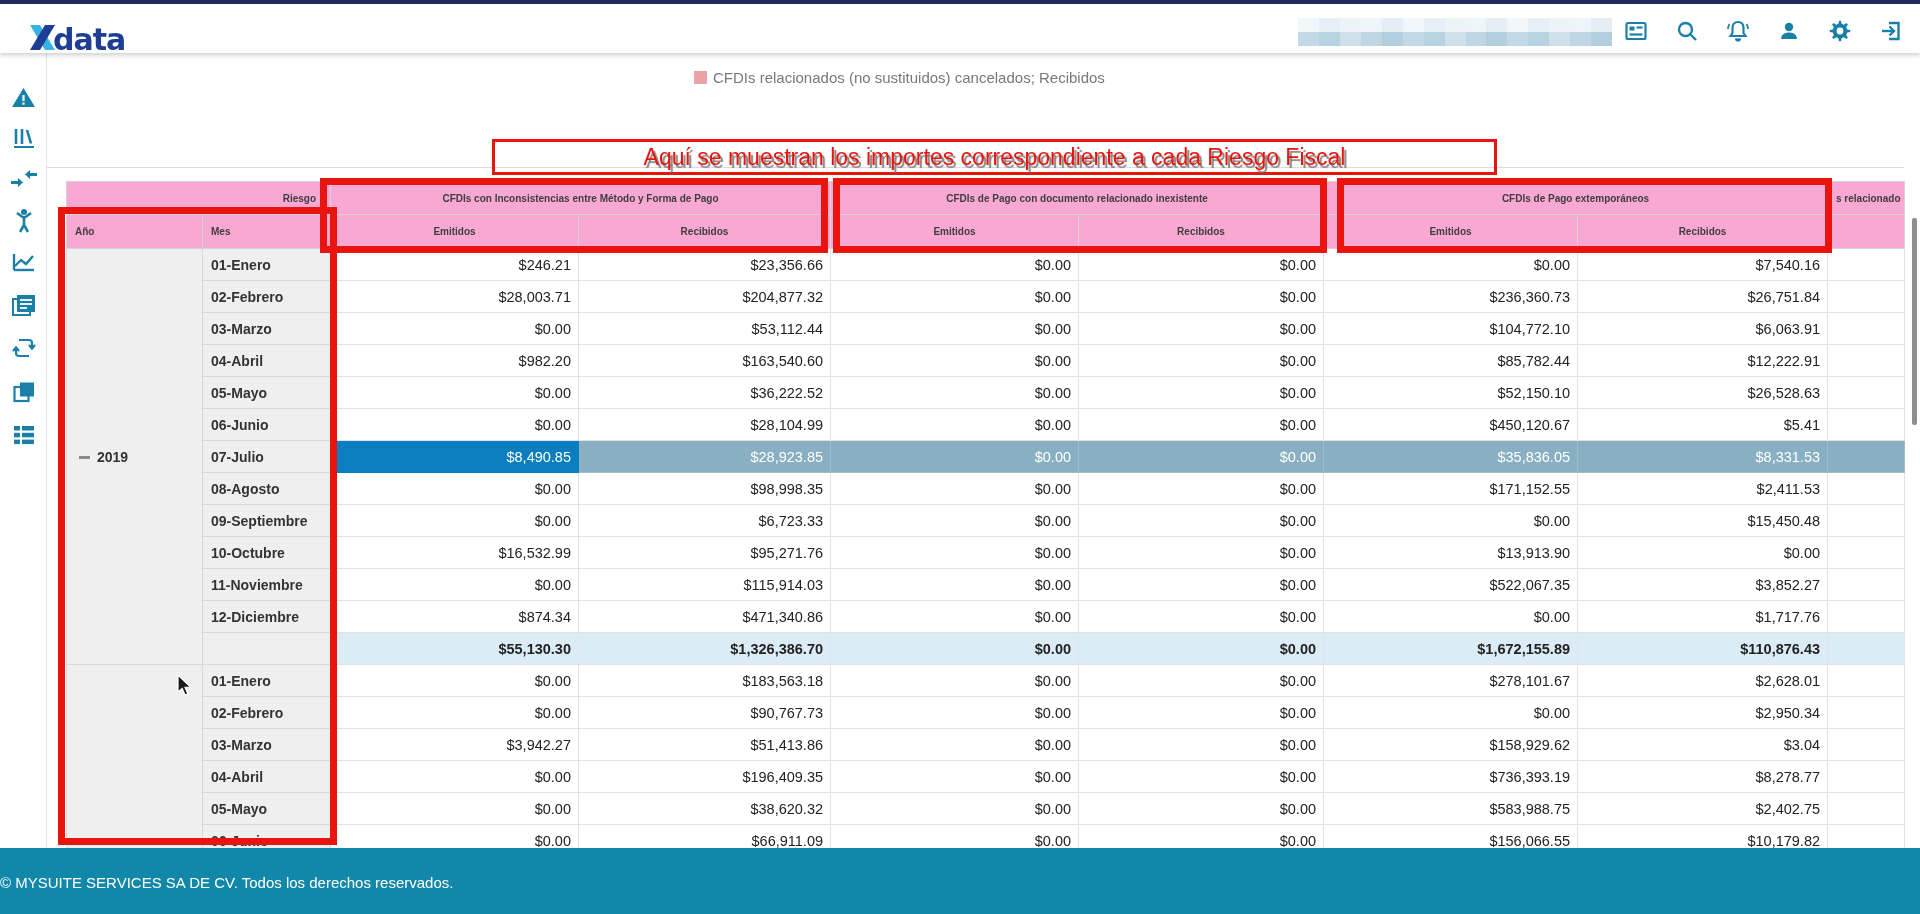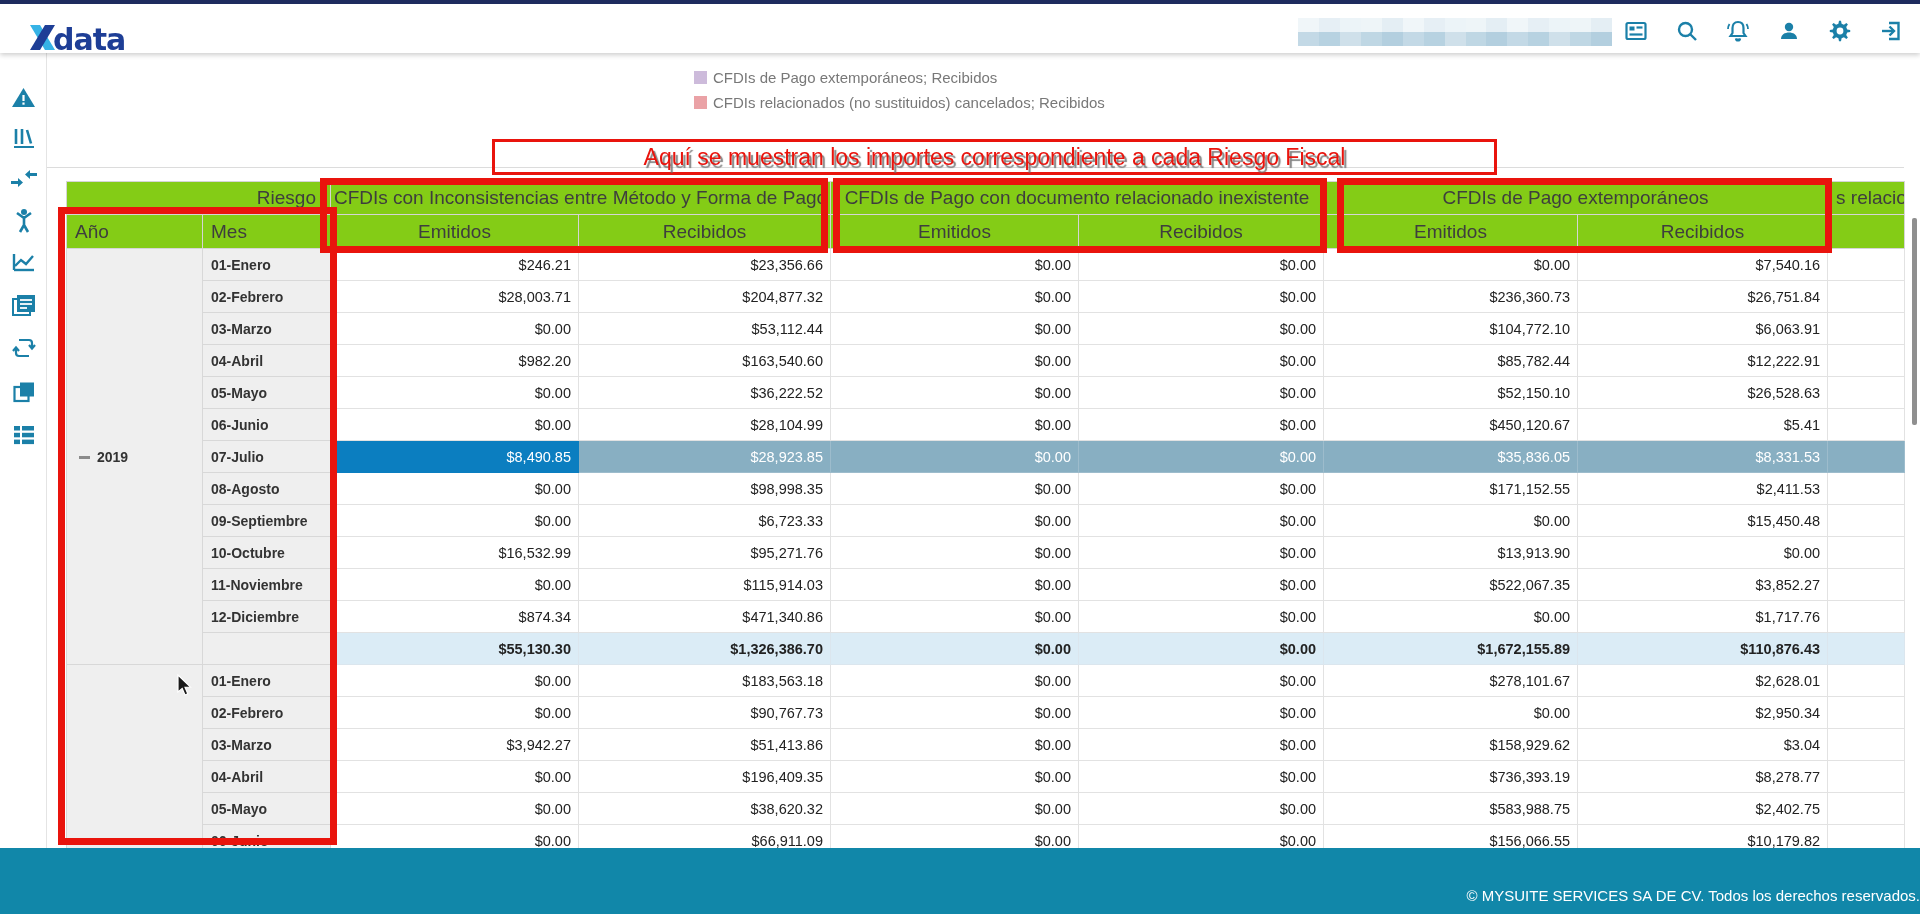--- a/index.html
+++ b/index.html
@@ -24,21 +24,21 @@
   .legend-row { display:flex; align-items:center; height:25px; }
   .legend-sq { width:13px; height:13px; margin-right:6px; }
   .legend-label { font-size:15px; color:#787878; }
 
   .content-divider { position:absolute; left:47px; top:167px; width:1857px; height:1px; background:#dcdcdc; }
 
   
   .pivot-wrap { position:absolute; left:66px; top:181px; width:1839px; height:667px; overflow:hidden; z-index:2; }
   table.pivot { border-collapse:collapse; table-layout:fixed; width:1838px; }
   table.pivot th, table.pivot td { overflow:hidden; white-space:nowrap; }
-  table.pivot th { background:#84cc16; border:1px solid #d5d5d5; font-size:19px; font-weight:normal; color:#3e3e3e; }
+  table.pivot th { background:#f9a8d4; border:1px solid #d5d5d5; font-size:10px; font-weight:bold; color:#3e3e3e; }
   tr.hrowA th { height:33px; }
   tr.hrowB th { height:34px; }
   th.riesgo { text-align:right; padding-right:14px; font-size:14px; }
   th.gtitle { text-align:center; }
   th.g4title { text-align:left; padding-left:8px; }
   th.subhdr { text-align:center; }
   th.yearhdr, th.meshdr { text-align:left; padding-left:8px; font-size:14px; }
   table.pivot td { height:32px; border:1px solid #e2e2e2; font-size:14.5px; color:#222; background:#fff; }
   table.pivot td.ycell { background:#efefef; border:1px solid #d8d8d8; vertical-align:middle; padding-left:12px; font-weight:bold; font-size:14px; color:#333; }
   table.pivot td.mcell { background:#efefef; border:1px solid #d8d8d8; padding-left:8px; font-weight:bold; font-size:14px; color:#333; }
@@ -57,21 +57,21 @@
   #ann-periodos .ann-text { padding-top:2px; line-height:29.5px; }
   #ann-importes { left:492px; top:139px; width:1005px; height:36px; }
   #ann-importes .ann-text { line-height:31px; }
   .rbox { position:absolute; border:7px solid #e9140d; background:transparent; z-index:19; }
   #rbox-anomes { left:58px; top:207px; width:279px; height:638px; }
   #rbox-g1 { left:320px; top:178px; width:508px; height:75px; }
   #rbox-g2 { left:833px; top:178px; width:494px; height:75px; }
   #rbox-g3 { left:1337px; top:178px; width:495px; height:75px; }
 
   .footer { position:absolute; left:0; top:848px; width:1920px; height:66px; background:#1187a9; z-index:21; }
-  .footer-text { text-align:right; padding-top:26px; font-size:15px; color:#fff;margin-top:13px; }
+  .footer-text { text-align:left; padding-top:26px; font-size:15px; color:#fff; }
 
   .cursor { position:absolute; left:177px; top:674px; z-index:40; }
 </style>
 </head>
 <body>
 
 <div id="app">
 
   <div class="navy-strip"></div>
 
@@ -229,24 +229,20 @@
         <rect x="2" y="8.8" width="6" height="4.5"></rect>
           <rect x="10" y="8.8" width="12" height="4.5"></rect>
         <rect x="2" y="15.6" width="6" height="4.5"></rect>
           <rect x="10" y="15.6" width="12" height="4.5"></rect>
       </svg>
     </div>
   </div>
 
   <div class="legend">
       <div class="legend-row">
-        <span class="legend-sq" style="background: rgb(205, 187, 219);"></span>
-        <span class="legend-label">CFDIs de Pago extemporáneos; Recibidos</span>
-      </div>
-      <div class="legend-row">
         <span class="legend-sq" style="background: rgb(234, 162, 166);"></span>
         <span class="legend-label">CFDIs relacionados (no sustituidos) cancelados; Recibidos</span>
       </div>
     </div>
 
   <div class="content-divider"></div>
 
   <div class="pivot-wrap">
     <table class="pivot">
       <colgroup>

